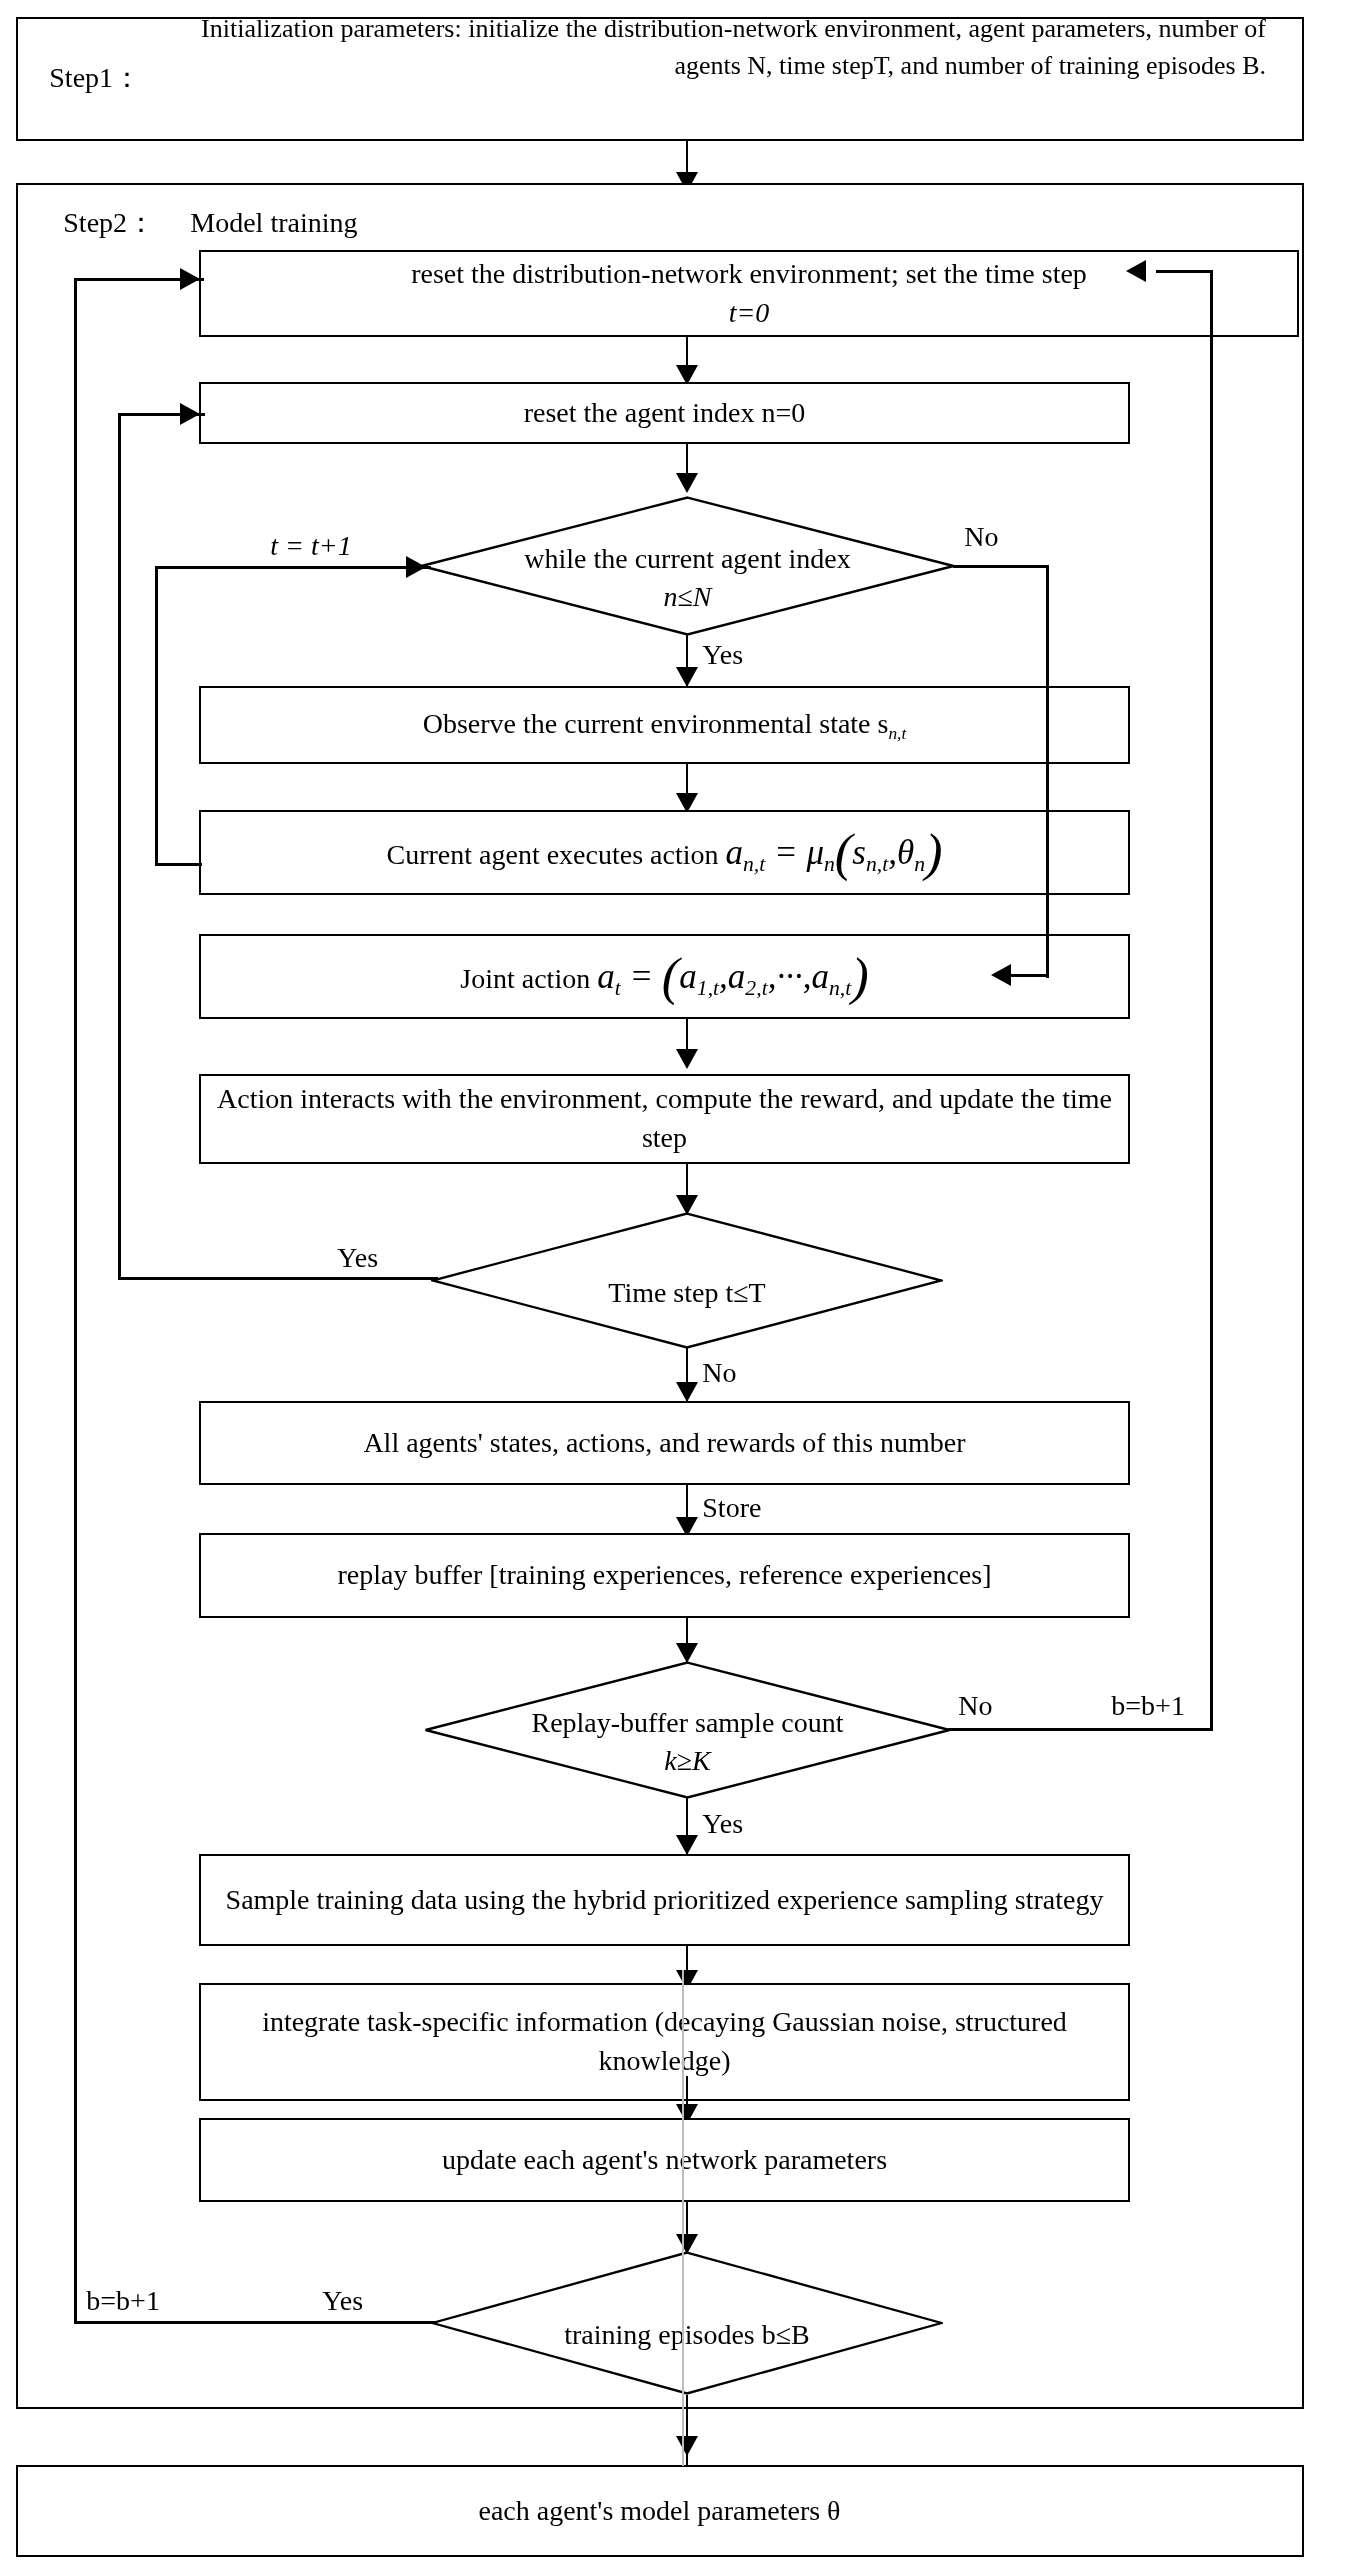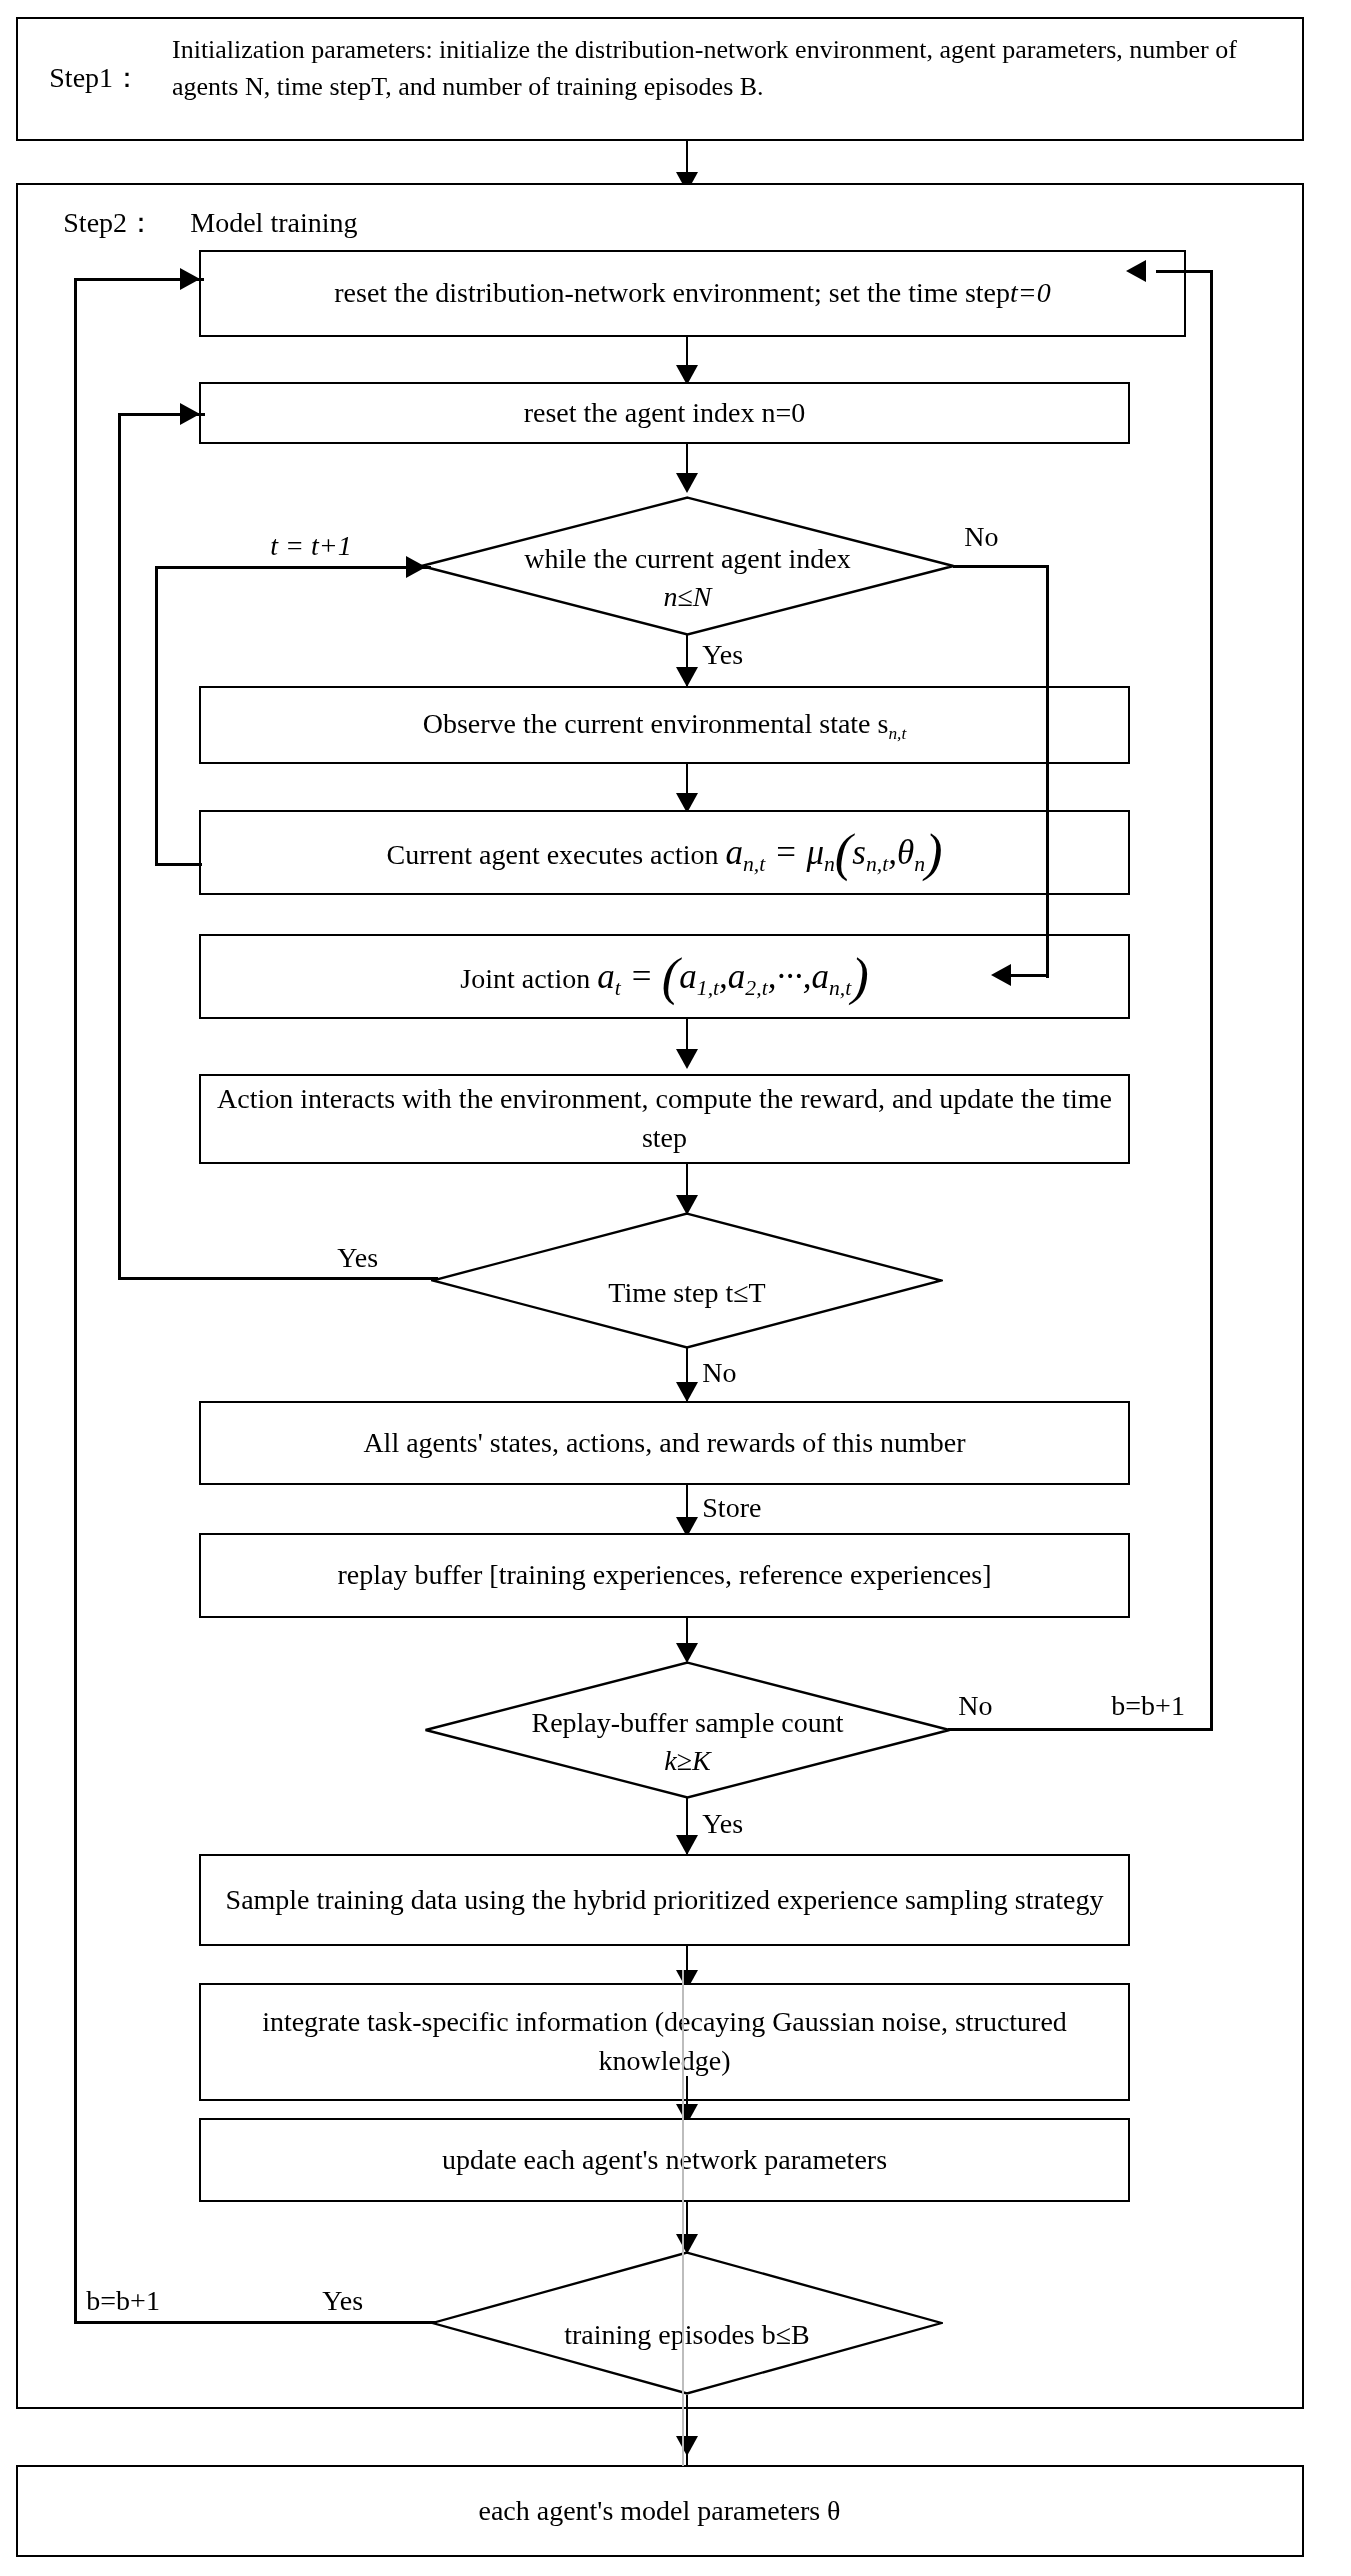--- a/index.html
+++ b/index.html
@@ -39,31 +39,31 @@
 </style>
 </head>
 <body>
 
 <div id="page">
 
   <div class="outer" style="left:15.5px;top:17px;width:1288px;height:124px;"></div>
 
   <div class="lbl" style="left:47px;top:61px;font-size:28px;">Step1：</div>
 
-  <div style="position:absolute;left:172px;top:32px;width:1094px;font-size:26px;line-height:1.42;text-align:left;">Initialization parameters: initialize the distribution-network environment, agent parameters, number of agents N, time stepT, and number of training episodes B.</div>
+  <div style="position:absolute;left:172px;top:11px;width:1094px;font-size:26px;line-height:1.42;text-align:right;">Initialization parameters: initialize the distribution-network environment, agent parameters, number of agents N, time stepT, and number of training episodes B.</div>
 
   <div class="vthin" style="left:686px;top:141px;height:51px;"></div>
   <div class="arr-d" style="left:676px;top:172px;"></div>
 
   <div class="outer" style="left:15.5px;top:183px;width:1288px;height:2226px;"></div>
 
   <div class="lbl" style="left:61px;top:206px;">Step2：</div>
   <div class="lbl" style="left:188px;top:206px;">Model training</div>
 
-  <div class="box" style="left:199px;top:250px;width:987px;height:87px;flex-direction:row;">
+  <div class="box" style="left:199px;top:250px;width:1100px;height:87px;flex-direction:column;">
     <span>reset the distribution-network environment; set the time step</span>
     <span class="ital">t=0</span>
   </div>
 
   <div class="vthin" style="left:686px;top:337px;height:43px;"></div>
   <div class="arr-d" style="left:676px;top:365px;"></div>
 
   <div class="box" style="left:199px;top:382px;width:931px;height:62px;">
     <span>reset the agent index n=0</span>
   </div>

